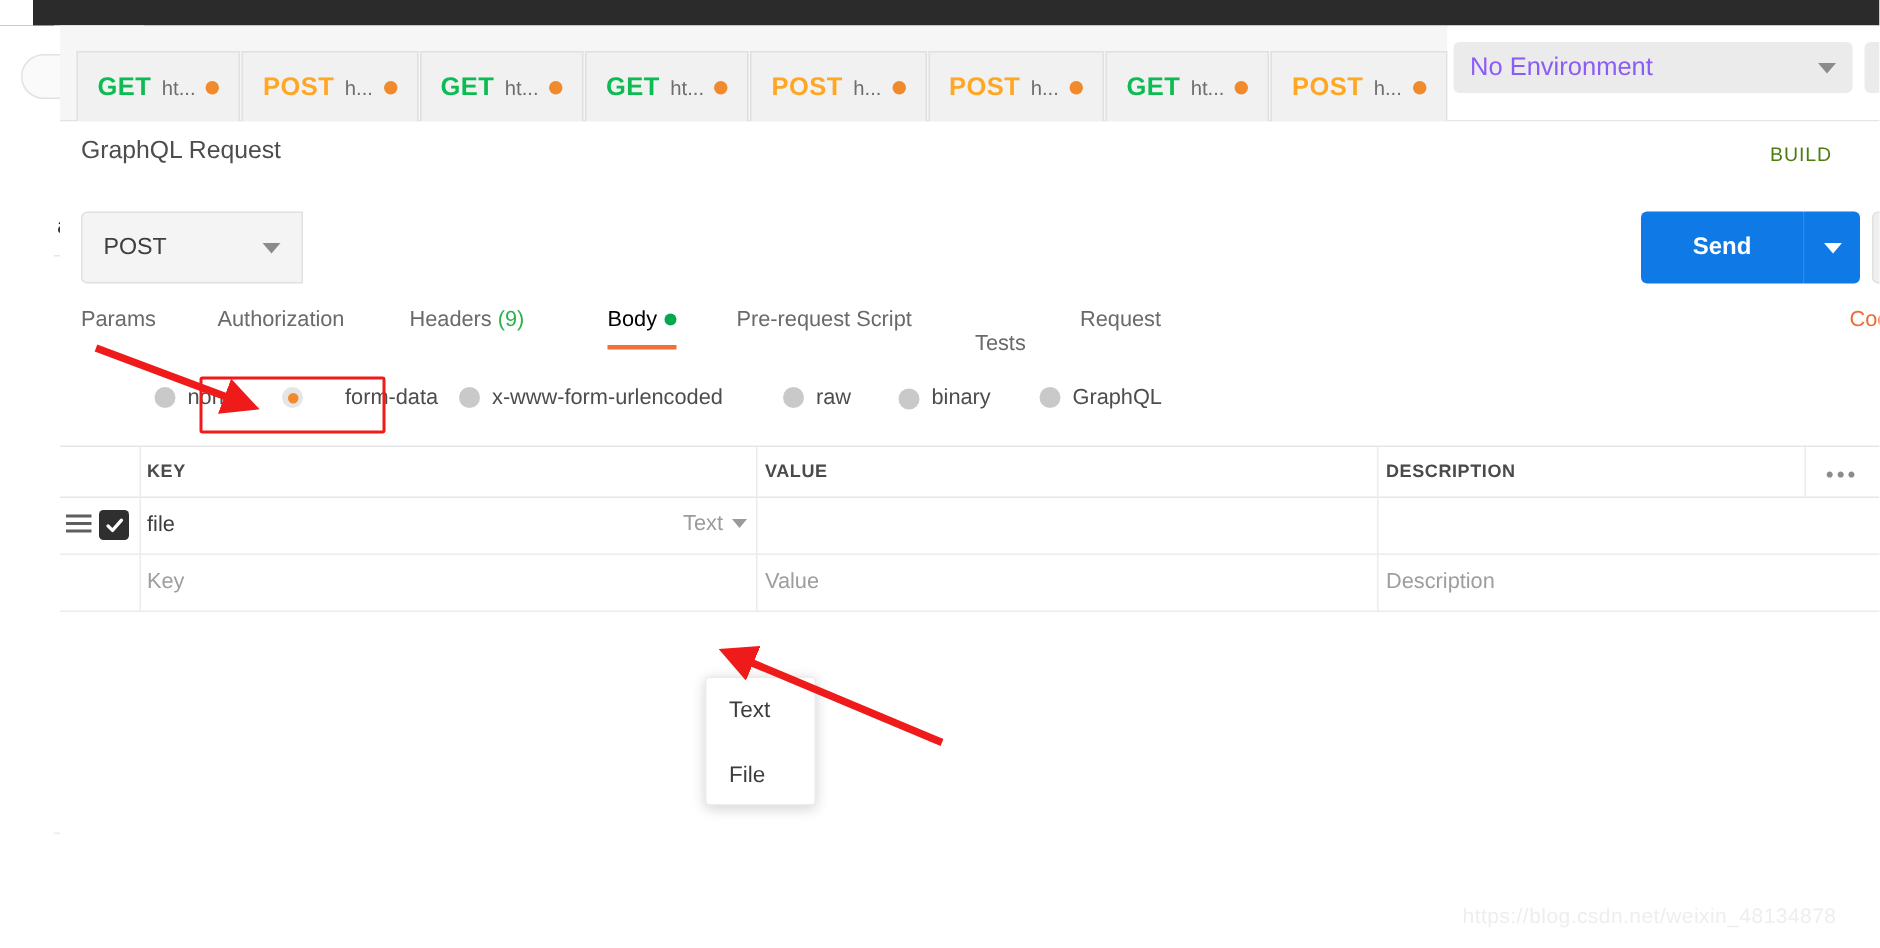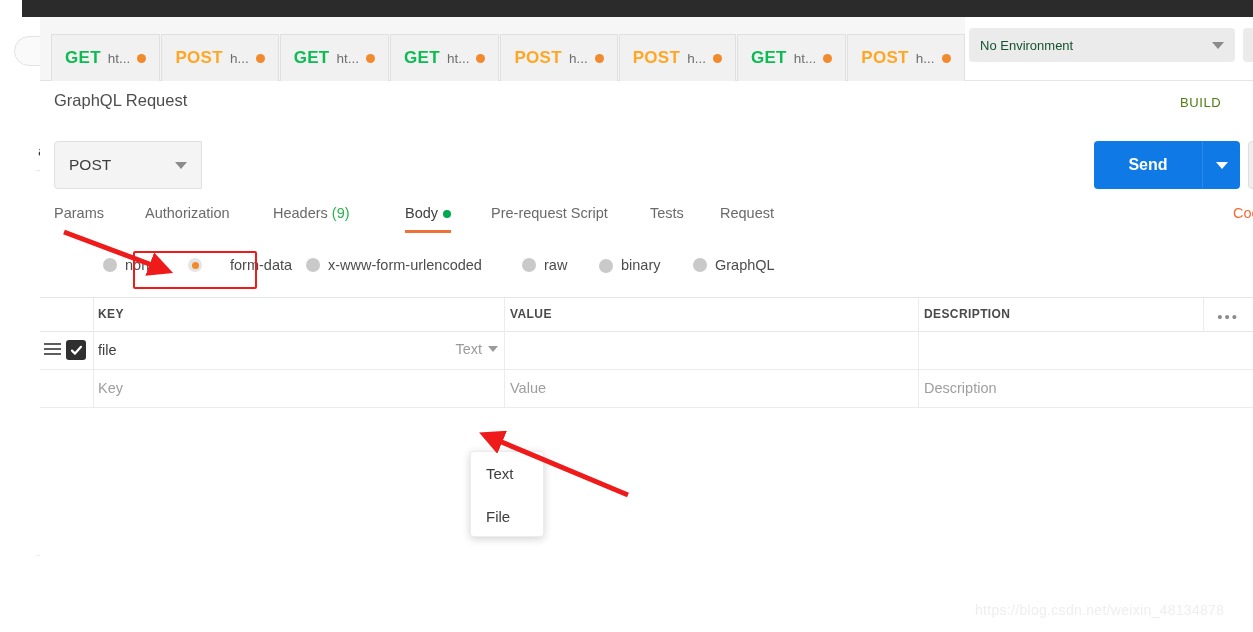--- a/index.html
+++ b/index.html
@@ -90,21 +90,21 @@
   
   .envbar {
     position:absolute; left:965px; top:17px; width:288px; height:64px;
     background:#ffffff; border-bottom:1px solid #e6e6e6;
   }
   .env-select {
     position:absolute; left:4px; top:11px; width:266px; height:34px;
     background:#ebebeb; border-radius:4px;
     display:flex; align-items:center; padding:0 11px; cursor:pointer;
   }
-  .env-label { font-size:13px; color:#14532d; flex:1; }
+  .env-label { font-size:17px; color:#8b5cf6; flex:1; }
   .caret-dn {
     width:0; height:0; border-left:6px solid transparent; border-right:6px solid transparent;
     border-top:7px solid #8b8b8b;
   }
   .env-right-edge {
     position:absolute; left:278px; top:11px; width:10px; height:34px;
     background:#ebebeb; border-radius:4px 0 0 4px;
   }
 
   
@@ -146,21 +146,21 @@
     display:flex; align-items:center; padding-left:12px;
     font-size:15px; color:#4a4a4a; cursor:pointer; overflow:hidden;
   }
 
   
   .sectiontabs { position:absolute; left:0; top:124px; width:1213px; height:38px; }
   .stab {
     position:absolute; top:0; font-size:14.5px; color:#6a6a6a; cursor:pointer;
     padding-bottom:12px;
   }
-  .stab.active { color:#404040; }
+  .stab.active { color:#000000; }
   .stab.active::after {
     content:""; position:absolute; left:0; right:0; bottom:0; height:3px; background:#ef7038;
   }
   .headers-count { color:#2bb24c; }
   .body-dot { display:inline-block; width:8px; height:8px; border-radius:50%; background:#00a94f; margin-left:5px; vertical-align:middle; }
   .cookies-link { position:absolute; left:1193px; top:0; font-size:14.5px; color:#f26a38; cursor:pointer; white-space:nowrap; }
 
   
   .radiorow { position:absolute; left:0; top:176px; width:1213px; height:34px; }
   .radio-item { position:absolute; top:0; display:flex; align-items:center; gap:8px; cursor:pointer; }
@@ -311,21 +311,21 @@
       <div class="save-btn">S</div>
     </div>
 
     <div class="sectiontabs" id="section-tabs">
       <div class="cookies-link">Coo</div>
     <div class="stab" style="left: 14px;"><span>Params</span></div>
         <div class="stab" style="left: 105px;"><span>Authorization</span></div>
         <div class="stab" style="left: 233px;"><span>Headers</span><span class="headers-count"> (9)</span></div>
         <div class="stab active" style="left: 365px;"><span>Body</span><span class="body-dot"></span></div>
         <div class="stab" style="left: 451px;"><span>Pre-request Script</span></div>
-        <div class="stab" style="left: 610px;"><span>Tests</span></div>
+        <div class="stab" style="left: 610px; margin-top: 16px;"><span>Tests</span></div>
         <div class="stab" style="left: 680px;"><span>Request</span></div>
       </div>
 
     <div class="radiorow" id="radio-row">
         <div class="radio-item" style="left: 63px;">
           <span class="radio-dot"></span>
           <span class="radio-label">none</span>
         </div>
         <div class="radio-item" style="left: 148px; gap: 28px;">
           <span class="radio-dot on"></span>

